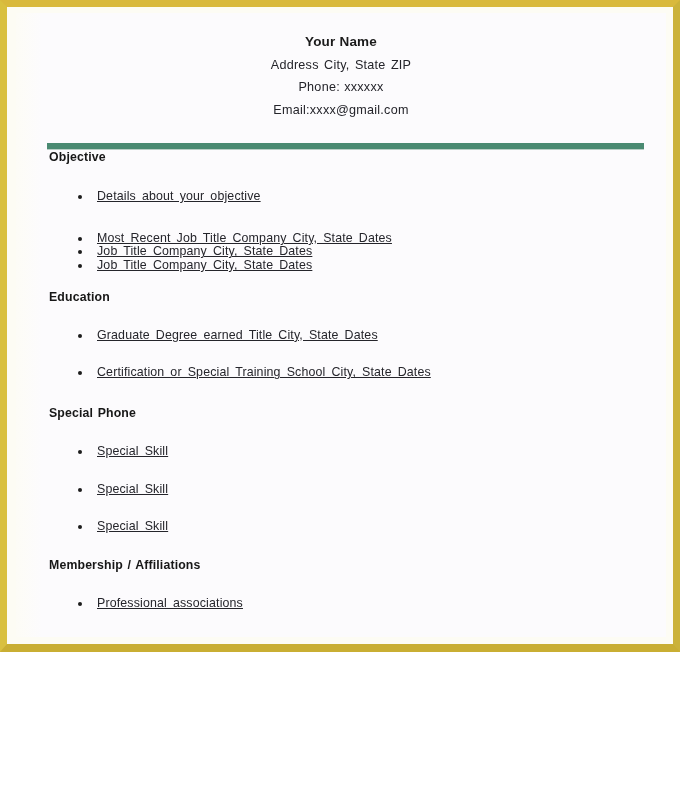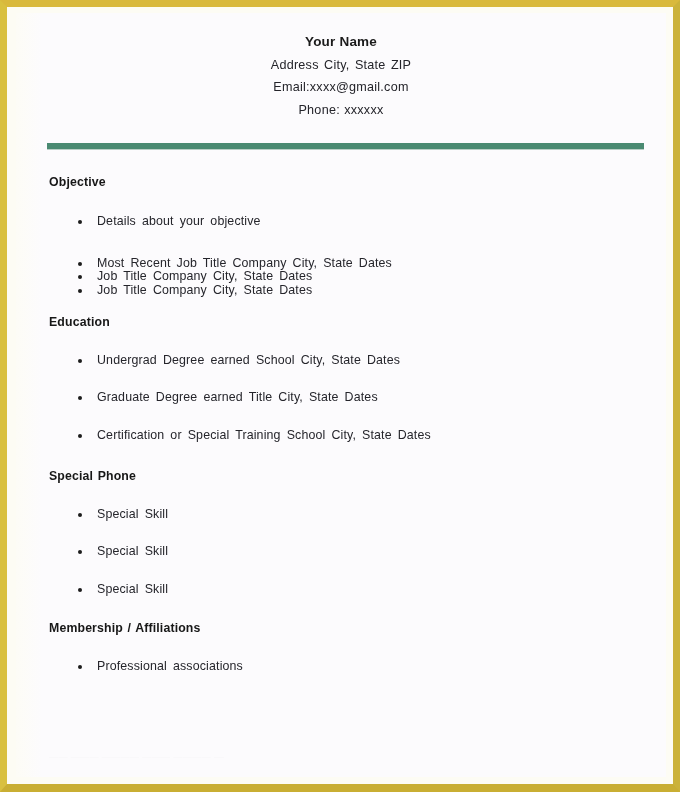--- a/index.html
+++ b/index.html
@@ -12,21 +12,21 @@
     overflow: hidden;
     background: #ffffff;
     font-family: "Liberation Sans", sans-serif;
   }
 
   
   #resume-frame {
     position: relative;
     box-sizing: border-box;
     width: 680px;
-    height: 792px;
+    height: 652px;
     border-top: 7px solid #d9b93c;
     border-left: 7px solid #d9c03f;
     border-right: 7px solid #cbb23a;
     border-bottom: 8px solid #c9ae33;
     background: #fdfcf4;
   }
 
   
   #page-sheet {
     position: absolute;
@@ -77,21 +77,21 @@
     top: 136px;
     width: 597px;
     height: 1px;
     background: #b9cfc6;
   }
 
   
   #resume-body {
     position: absolute;
     left: 0;
-    top: 152px;
+    top: 127px;
     right: 0;
   }
   .resume-section {
     padding-left: 33px;
   }
   .section-heading {
     font-size: 12.3px;
     font-weight: bold;
     color: #171717;
     letter-spacing: 0.15px;
@@ -103,20 +103,21 @@
     padding: 0;
   }
   .bullet-item {
     position: relative;
     font-size: 12.4px;
     color: #25252b;
     padding-left: 48px;
     line-height: 1.1;
     word-spacing: 2.4px;
     letter-spacing: 0.15px;
+    text-decoration: underline;
   }
   .bullet-item .bullet-dot {
     position: absolute;
     left: 29px;
     top: 5px;
     width: 4px;
     height: 4px;
     border-radius: 50%;
     background: #1c1c1c;
   }
@@ -158,22 +159,22 @@
 </style>
 </head>
 <body>
 
 <div id="resume-frame">
   <div id="page-sheet">
 
     <div id="contact-header">
       <div id="applicant-name">Your Name</div>
       <div class="contact-line" id="contact-address">Address City, State ZIP</div>
+      <div class="contact-line" id="contact-phone">Phone: xxxxxx</div>
       <div class="contact-line" id="contact-email">Email:xxxx@gmail.com</div>
-      <div class="contact-line" id="contact-phone">Phone: xxxxxx</div>
     </div>
 
     <div id="header-divider"></div>
     <div id="header-divider-shadow"></div>
 
     <div id="resume-body">
 
       <section class="resume-section" id="section-objective">
         <h2 class="section-heading">Objective</h2>
         <ul class="bullet-list">
@@ -199,24 +200,20 @@
             <span>Job Title   Company   City, State   Dates</span>
           </li>
         </ul>
       </section>
 
       <section class="resume-section" id="section-education">
         <h2 class="section-heading">Education</h2>
         <ul class="bullet-list">
           <li class="bullet-item">
             <span class="bullet-dot"></span>
-            <span>Undergrad Degree earned  School  City, State   Dates</span>
-          </li>
-          <li class="bullet-item">
-            <span class="bullet-dot"></span>
             <span>Graduate Degree earned  Title  City, State   Dates</span>
           </li>
           <li class="bullet-item">
             <span class="bullet-dot"></span>
             <span>Certification or Special Training  School  City, State   Dates</span>
           </li>
         </ul>
       </section>
 
       <section class="resume-section" id="section-special-skills">

